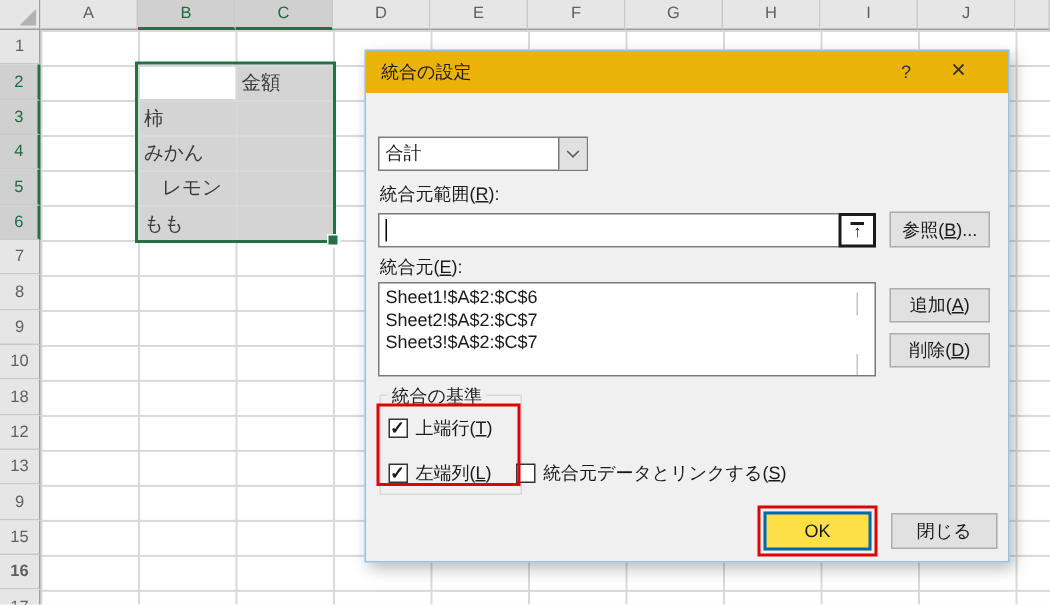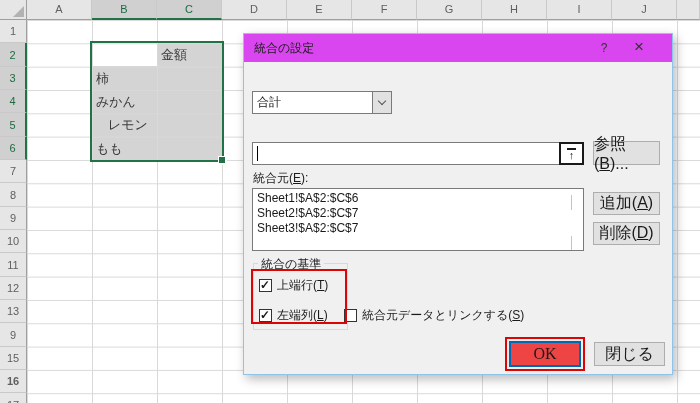--- a/index.html
+++ b/index.html
@@ -30,21 +30,21 @@
     border:2px solid #217346; z-index:4; pointer-events:none; }
   .fill-handle { position:absolute; left:218px; top:156px; width:9px; height:9px; background:#fff; z-index:6; }
   .fill-handle .in { position:absolute; left:1px; top:1px; width:6px; height:6px; background:#217346; }
   .cell-text { position:absolute; z-index:3; font-size:13px; color:#3a3a3a; padding-left:4px;
     display:flex; align-items:center; white-space:nowrap; }
 
   
   .dialog { position:absolute; left:243px; top:33px; width:430px; height:342px; z-index:10;
     background:#f0f0f0; border:1px solid #8fc3ea; box-shadow:3px 4px 10px rgba(0,0,0,.28);
     font-size:12px; color:#1a1a1a; }
-  .titlebar { position:absolute; left:0; top:0; width:100%; height:28px; background:#d946ef; }
+  .titlebar { position:absolute; left:0; top:0; width:100%; height:28px; background:#eab308; }
   .titlebar .title { position:absolute; left:10px; top:0; line-height:28px; }
   .titlebar .help { position:absolute; left:350px; top:0; width:20px; text-align:center; line-height:28px; color:#333; }
   .titlebar .close { position:absolute; left:384px; top:0; width:22px; text-align:center; line-height:26px; font-size:17px; color:#333; }
   .dlabel { position:absolute; white-space:nowrap; }
   u { text-decoration:underline; }
 
   .combo { position:absolute; left:8px; top:57px; width:140px; height:23px; background:#fff;
     border:1px solid #7a7a7a; }
   .combo .combo-value { position:absolute; left:4px; top:0; line-height:21px; }
   .combo .combo-btn { position:absolute; right:0; top:0; width:19px; height:21px; background:#e1e1e1;
@@ -54,25 +54,25 @@
 
   .refedit { position:absolute; left:8px; top:108px; width:332px; height:23px; background:#fff;
     border:1px solid #7a7a7a; }
   .caret { position:absolute; left:4px; top:3px; width:1px; height:15px; background:#000; }
   .ref-btn { position:absolute; right:-1px; top:-1px; width:25px; height:23px; background:#fff;
     border:2px solid #1a1a1a; display:flex; flex-direction:column; align-items:center; justify-content:center; }
   .ref-btn .bar { width:9px; height:2px; background:#1a1a1a; }
   .ref-btn .arrow { font-size:11px; line-height:10px; font-weight:bold; color:#1a1a1a; }
 
   .btn { position:absolute; background:#e1e1e1; border:1px solid #adadad;
-    display:flex; align-items:center; justify-content:center; font-size:16px; color:#1a1a1a; }
+    display:flex; align-items:center; justify-content:center; font-size:12px; color:#1a1a1a; }
   .btn-browse { left:349px; top:107px; width:67px; height:24px; }
   .btn-add    { left:349px; top:158px; width:67px; height:23px; }
   .btn-del    { left:349px; top:188px; width:67px; height:23px; }
-  .btn-ok     { left:265px; top:307px; width:72px; height:26px; border:2px solid #0067b5; background:#ef4444;font-family:Liberation Serif, serif; }
+  .btn-ok     { left:265px; top:307px; width:72px; height:26px; border:2px solid #0067b5; background:#fde047; }
   .btn-close  { left:350px; top:308px; width:71px; height:24px; }
 
   .listbox { position:absolute; left:8px; top:154px; width:332px; height:63px; background:#fff;
     border:1px solid #7a7a7a; padding:2px 0 0 0; overflow:hidden; }
   .listbox .item { font-size:12px; line-height:15px; padding-left:4px; white-space:nowrap; }
   .sb { position:absolute; right:4px; width:8px; height:8px; }
   .sb .chevg { width:6px; height:6px; border-left:1px solid #c4c4c4; border-bottom:1px solid #c4c4c4; }
   .sb-up { top:6px; } .sb-up .chevg { transform:rotate(135deg); }
   .sb-down { bottom:6px; } .sb-down .chevg { transform:rotate(-45deg); }
 
@@ -135,21 +135,21 @@
       <div class="rowhead" style="top: 20px; height: 23px;">1</div>
       <div class="rowhead sel" style="top: 43px; height: 24px;">2</div>
       <div class="rowhead sel" style="top: 67px; height: 23px;">3</div>
       <div class="rowhead sel" style="top: 90px; height: 23px;">4</div>
       <div class="rowhead sel" style="top: 113px; height: 24px;">5</div>
       <div class="rowhead sel" style="top: 137px; height: 23px;">6</div>
       <div class="rowhead" style="top: 160px; height: 23px;">7</div>
       <div class="rowhead" style="top: 183px; height: 24px;">8</div>
       <div class="rowhead" style="top: 207px; height: 23px;">9</div>
       <div class="rowhead" style="top: 230px; height: 23px;">10</div>
-      <div class="rowhead" style="top: 253px; height: 24px;">11</div>
+      <div class="rowhead" style="top: 253px; height: 24px;">18</div>
       <div class="rowhead" style="top: 277px; height: 23px;">12</div>
       <div class="rowhead" style="top: 300px; height: 23px;">13</div>
       <div class="rowhead" style="top: 323px; height: 24px;">9</div>
       <div class="rowhead" style="top: 347px; height: 23px;">15</div>
       <div class="rowhead" style="top: 370px; height: 23px; font-weight: bold;">16</div>
       <div class="rowhead" style="top: 393px; height: 24px;">17</div>
     </div>
 
   <div class="dialog">
     <div class="titlebar">
@@ -159,20 +159,21 @@
     </div>
 
 
     <div class="combo">
       <span class="combo-value">合計</span>
       <span class="combo-btn">
           <span class="chev"></span>
         </span>
     </div>
 
+    <div class="dlabel" style="left:9px; top:87px;"><span>統合元範囲(</span><u>R</u><span>):</span></div>
 
     <div class="refedit">
       <span></span>
       <span class="caret"></span>
       <span class="ref-btn">
           <span class="bar"></span>
           <span class="arrow">↑</span>
         </span>
     </div>
 

